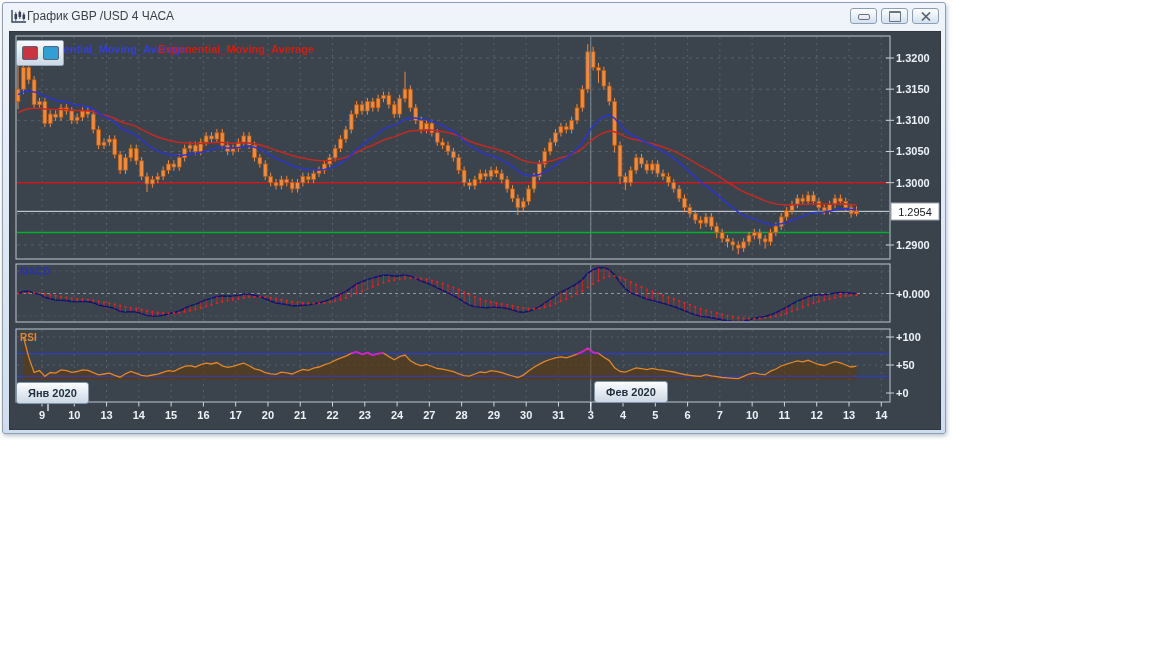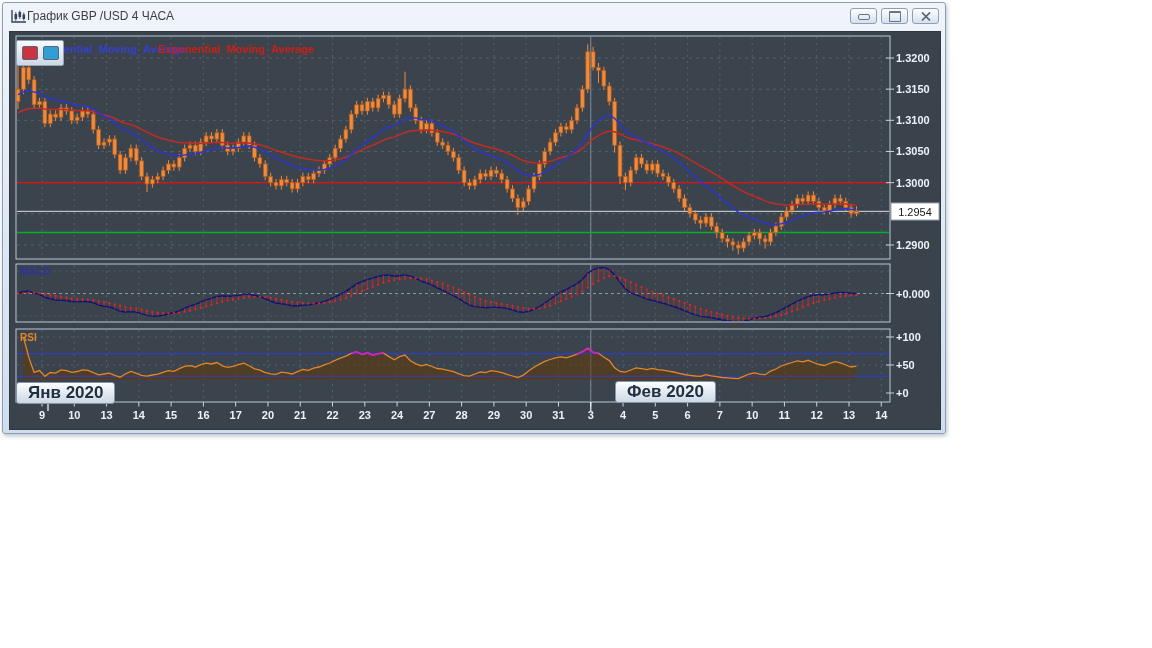--- a/index.html
+++ b/index.html
@@ -23,23 +23,23 @@
   .toolbox{position:absolute;left:6px;top:8px;width:46px;height:24px;z-index:3;
            background:linear-gradient(#f7fafd,#ccd8e6);border:1px solid #93a5b8;border-radius:2px;
            display:flex;align-items:center;justify-content:center;gap:5px;}
   .swatch{width:14px;height:12px;border:1px solid #55657a;border-radius:2px;cursor:pointer;}
   .legend{position:absolute;top:11px;font-size:11px;font-weight:700;z-index:2;white-space:nowrap;
           letter-spacing:0px;}
   #legend-fast{left:20px;color:#3540d2;}
   #legend-slow{left:148px;color:#d01e14;}
   .monthbtn{position:absolute;height:20px;padding:0 11px;display:flex;align-items:center;z-index:2;
             background:linear-gradient(#fbfdfe,#ccd8e5);border:1px solid #8196ab;border-radius:3px;
-            font-size:17px;font-weight:700;color:#20303f;cursor:pointer;}
+            font-size:11px;font-weight:700;color:#20303f;cursor:pointer;}
   #month-jan{left:6px;top:350px;}
-  #month-feb{left:584px;top:349px;margin-left:21px;}
+  #month-feb{left:584px;top:349px;}
   svg text{font-family:"Liberation Sans","DejaVu Sans",sans-serif;}
   .axis-num{font-size:11px;font-weight:700;fill:#edf2f7;}
   .pnl-title{font-size:10px;font-weight:700;}
 </style>
 </head>
 <body>
 
 <div class="window">
   <div class="titlebar">
     <svg width="16" height="15" viewBox="0 0 16 15">

